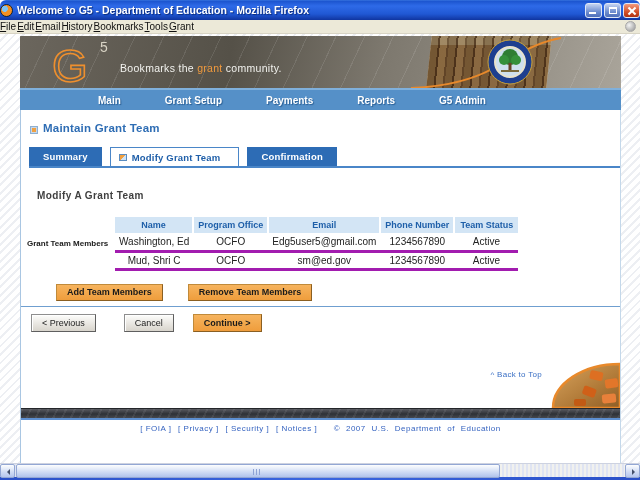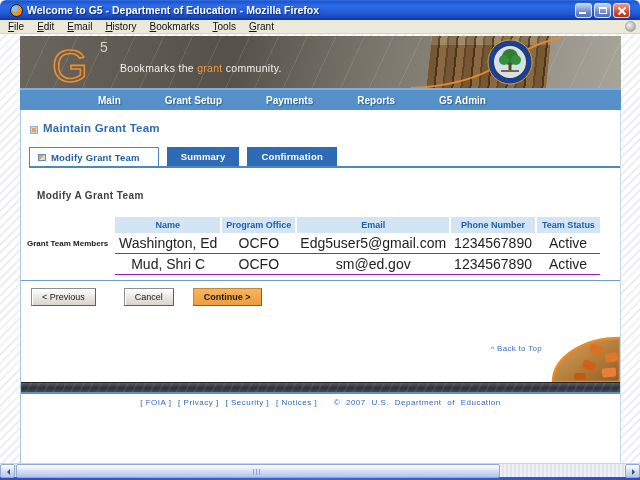--- a/index.html
+++ b/index.html
@@ -2,40 +2,40 @@
 <html><head>
 <meta charset="utf-8">
 <style>
   * { box-sizing: border-box; margin: 0; padding: 0; }
   html,body { width:640px; height:480px; overflow:hidden; }
   body { font-family:"Liberation Sans", sans-serif; background:#fff; }
 
   .window { width:640px; height:480px; display:flex; flex-direction:column; background:#fff; }
 
   
-  .titlebar { height:20px; flex:0 0 20px; display:flex; align-items:center; padding:0 10px;
+  .titlebar { height:20px; flex:0 0 20px; display:flex; align-items:center; padding:0 0;
     background:linear-gradient(180deg,#3a77e0 0%,#1c55cf 6%,#2e6ae8 30%,#2058d4 70%,#1035a0 100%);
     border-radius:6px 6px 0 0; }
   .ff-icon { width:13px; height:13px; border-radius:50%; margin-right:4px; flex:0 0 13px;
     background:radial-gradient(circle at 35% 35%, #7fc4f4 0 28%, #f49020 32% 70%, #c85e10 100%);
     border:1px solid #123; }
   .title-text { color:#fff; font-size:10.5px; font-weight:bold; text-shadow:1px 1px 1px #0a2a7a;
     white-space:nowrap; overflow:hidden; flex:1; }
   .win-btns { display:flex; gap:2px; }
   .wbtn { width:17px; height:15px; border-radius:3px; border:1px solid #dfe8f8; position:relative; }
   .wbtn.blue { background:linear-gradient(#c4d3f0,#6f8ed0 60%,#4f6fb8); }
   .wbtn.close { background:linear-gradient(#f29b7f,#d4512a 60%,#b03210); }
   .wbtn .bar { position:absolute; left:3px; bottom:3px; width:7px; height:2px; background:#fff; }
   .wbtn .box { position:absolute; left:4px; top:3px; width:8px; height:7px; border:1px solid #fff; border-top-width:2px; }
   .wbtn .x1,.wbtn .x2 { position:absolute; left:3px; top:6px; width:10px; height:2px; background:#fff; }
   .x1 { transform:rotate(45deg); } .x2 { transform:rotate(-45deg); }
 
   
   .menubar { height:14px; flex:0 0 14px; background:#ece9d8; border-bottom:1px solid #d8d4c4;
-    display:flex; align-items:center; padding-left:8px; gap:13px; }
+    display:flex; align-items:center; padding-left:0; gap:1px; }
   .menu-item { font-size:10px; color:#111; cursor:default; }
   .menu-item::first-letter { text-decoration:underline; }
   .throbber-icon { margin-left:auto; margin-right:4px; width:11px; height:11px; border-radius:50%;
     background:radial-gradient(circle at 35% 35%, #f4f4f4, #b8b8b8 60%, #909090); border:1px solid #a8a8a8; }
 
   
   .viewport { flex:1; overflow:hidden;
     background:repeating-linear-gradient(135deg,#ffffff 0 4px,#edeff3 4px 6px); }
   .page { width:601px; margin:2px 0 0 20px; height:427px; display:flex; flex-direction:column; }
 
@@ -87,22 +87,22 @@
   .select-arrow { width:14px; height:14px; margin-right:0; background:linear-gradient(#dfeafc,#b4c9ee 60%,#9cb6e8);
     border:1px solid #8aa4d8; border-radius:2px; position:relative; }
   .select-arrow::after { content:""; position:absolute; left:3px; top:5px; border:3px solid transparent; border-top-color:#3a5a9c; }
 
   .table-row-zone { margin:16px 0 0 6px; display:flex; }
   .members-label { width:88px; padding-top:22px; font-size:8px; font-weight:bold; color:#1a1a1a; }
   table.team { border-collapse:collapse; }
   table.team th { background:#d3e5f5; color:#1e5fa9; font-size:9px; font-weight:bold; height:16px;
     padding:2px 4px; border-left:2px solid #fff; white-space:nowrap; }
   table.team th:first-child { border-left:none; }
-  table.team td { font-size:14px; color:#222; text-align:center; height:18px; padding:2px 4px;
-    border-bottom:1px solid #a21caf; white-space:nowrap; }
+  table.team td { font-size:10px; color:#222; text-align:center; height:18px; padding:2px 4px;
+    border-bottom:3px solid #a21caf; white-space:nowrap; }
   .cw-name{width:78px;} .cw-po{width:64px;} .cw-email{width:100px;} .cw-phone{width:70px;} .cw-status{width:64px;}
 
   .btn-row1 { margin:13px 0 0 35px; display:flex; gap:25px; }
   .btn-orange { background:linear-gradient(#f6b45e,#ef9d3c); border:1px solid #c08a3a;
     border-right-color:#8a5f22; border-bottom-color:#8a5f22; font-size:9px; font-weight:bold; color:#1a1a1a;
     height:17px; padding:0 10px; cursor:pointer; font-family:"Liberation Sans",sans-serif; }
   .blue-rule { margin:5px 0 0 0; border:none; border-top:1px solid #6f9fd0; }
   .btn-row2 { margin:7px 0 0 10px; display:flex; }
   .btn-gray { background:linear-gradient(#fdfdfb,#d8d4cc); border:1px solid #8e8e8e;
     border-right-color:#5f5f5f; border-bottom-color:#5f5f5f; box-shadow:inset 1px 1px 0 #fff;
@@ -208,25 +208,25 @@
       </div>
 
       <div class="content">
 
         <div class="title-row">
           <span class="sq-icon"></span>
           <span class="page-title">Maintain Grant Team</span>
         </div>
 
         <div class="tabs">
+          <div class="tab">Summary</div>
           <div class="tab active">
             <span class="tab-glyph"></span>
             <span>Modify Grant Team</span>
           </div>
-          <div class="tab">Summary</div>
           <div class="tab">Confirmation</div>
         </div>
 
         <div class="section-heading">Modify A Grant Team</div>
 
 
         <div class="table-row-zone">
           <div class="members-label">Grant Team Members</div>
           <table class="team">
             <thead>
@@ -250,20 +250,24 @@
                 <td>Mud, Shri C</td>
                 <td>OCFO</td>
                 <td>sm@ed.gov</td>
                 <td>1234567890</td>
                 <td>Active</td>
               </tr>
             </tbody>
           </table>
         </div>
 
+        <div class="btn-row1">
+          <button class="btn-orange">Add Team Members</button>
+          <button class="btn-orange">Remove Team Members</button>
+        </div>
 
         <hr class="blue-rule">
 
         <div class="btn-row2">
           <button class="btn-gray">&lt; Previous</button>
           <button class="btn-gray btn-cancel">Cancel</button>
           <button class="btn-orange btn-continue">Continue &gt;</button>
         </div>
 
         <div class="backtop-zone">

